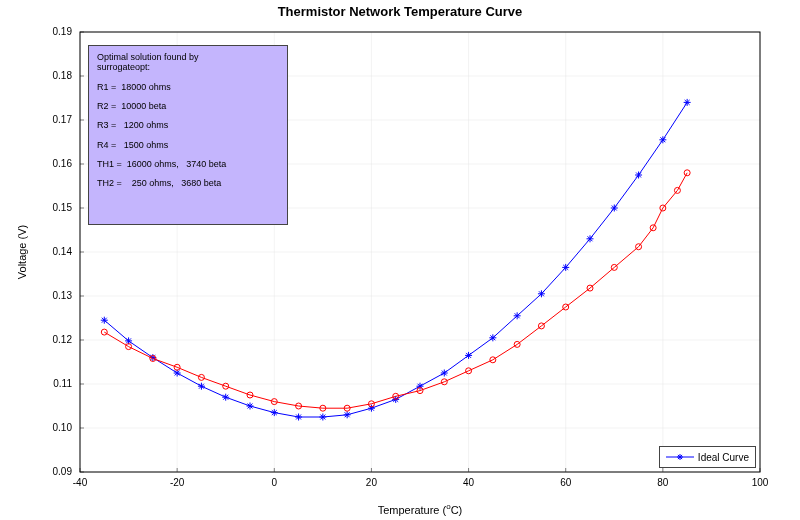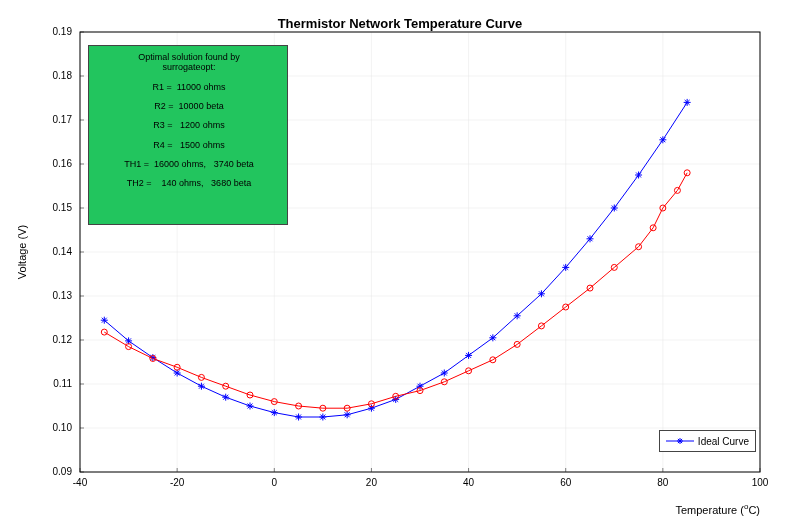--- a/index.html
+++ b/index.html
@@ -12,21 +12,21 @@
     font-size: 10px;
     color: #000;
   }
   .figure {
     position: relative;
     width: 800px;
     height: 520px;
   }
   .title {
     position: absolute;
-    top: 16px;
+    top: 4px;
     left: 0;
     width: 100%;
     text-align: center;
     font-weight: bold;
     font-size: 13px;
   }
   .axes {
     position: absolute;
     left: 80px;
     top: 32px;
@@ -39,21 +39,21 @@
     position: absolute;
     left: 0;
     top: 0;
     overflow: visible;
   }
   .xlabel {
     position: absolute;
     bottom: 4px;
     left: 80px;
     width: 680px;
-    text-align: right;
+    text-align: center;
     font-size: 11px;
   }
   .ylabel {
     position: absolute;
     left: 16px;
     top: 32px;
     width: 440px;
     height: 20px;
     transform: rotate(-90deg);
     transform-origin: 0 0;
@@ -70,36 +70,35 @@
     stroke: #e6e6e6;
     stroke-width: 0.5;
   }
   .annotation-box {
     position: absolute;
     left: 88px;
     top: 45px;
     width: 200px;
     height: 180px;
     border: 0.5px solid #444;
-    background: #22c55e;
+    background: #c4b5fd;
     padding: 6px 6px 20px 8px;
     box-sizing: border-box;
     font-size: 9px;
     line-height: 1.15;
-    text-align: center;
   }
   .annotation-box .ann-line { margin: 0 0 9px 0; white-space: pre; }
   .legend-box {
     position: absolute;
     border: 0.5px solid #444;
     background: #fff;
     padding: 3px 6px;
     font-size: 10px;
     right: 44px;
-    bottom: 68px;
+    bottom: 52px;
   }
   .legend-row {
     display: flex;
     align-items: center;
     height: 14px;
   }
   .legend-swatch {
     width: 28px;
     height: 12px;
     margin-right: 4px;
@@ -357,26 +356,26 @@
   </div>
 
   <div class="ylabel">Voltage (V)</div>
   <div class="xlabel">
     <span>Temperature (<sup style="font-size:8px;">o</sup>C)</span>
   </div>
 
   <div class="annotation-box">
     <div class="ann-line" style="white-space:pre-line;">Optimal solution found by
 surrogateopt:</div>
-    <div class="ann-line">R1 =  11000 ohms</div>
+    <div class="ann-line">R1 =  18000 ohms</div>
     <div class="ann-line">R2 =  10000 beta</div>
     <div class="ann-line">R3 =   1200 ohms</div>
     <div class="ann-line">R4 =   1500 ohms</div>
     <div class="ann-line">TH1 =  16000 ohms,   3740 beta</div>
-    <div class="ann-line" style="margin-bottom:0;">TH2 =    140 ohms,   3680 beta</div>
+    <div class="ann-line" style="margin-bottom:0;">TH2 =    250 ohms,   3680 beta</div>
   </div>
 
   <div class="legend-box">
     <div class="legend-row">
       <span class="legend-swatch">
         <svg width="28" height="12">
           <line x1="0" y1="6" x2="28" y2="6" stroke="#0000ff" stroke-width="1"></line>
           <g stroke="#0000ff" stroke-width="1">
             <line x1="11" y1="6" x2="17" y2="6"></line>
             <line x1="14" y1="3" x2="14" y2="9"></line>

